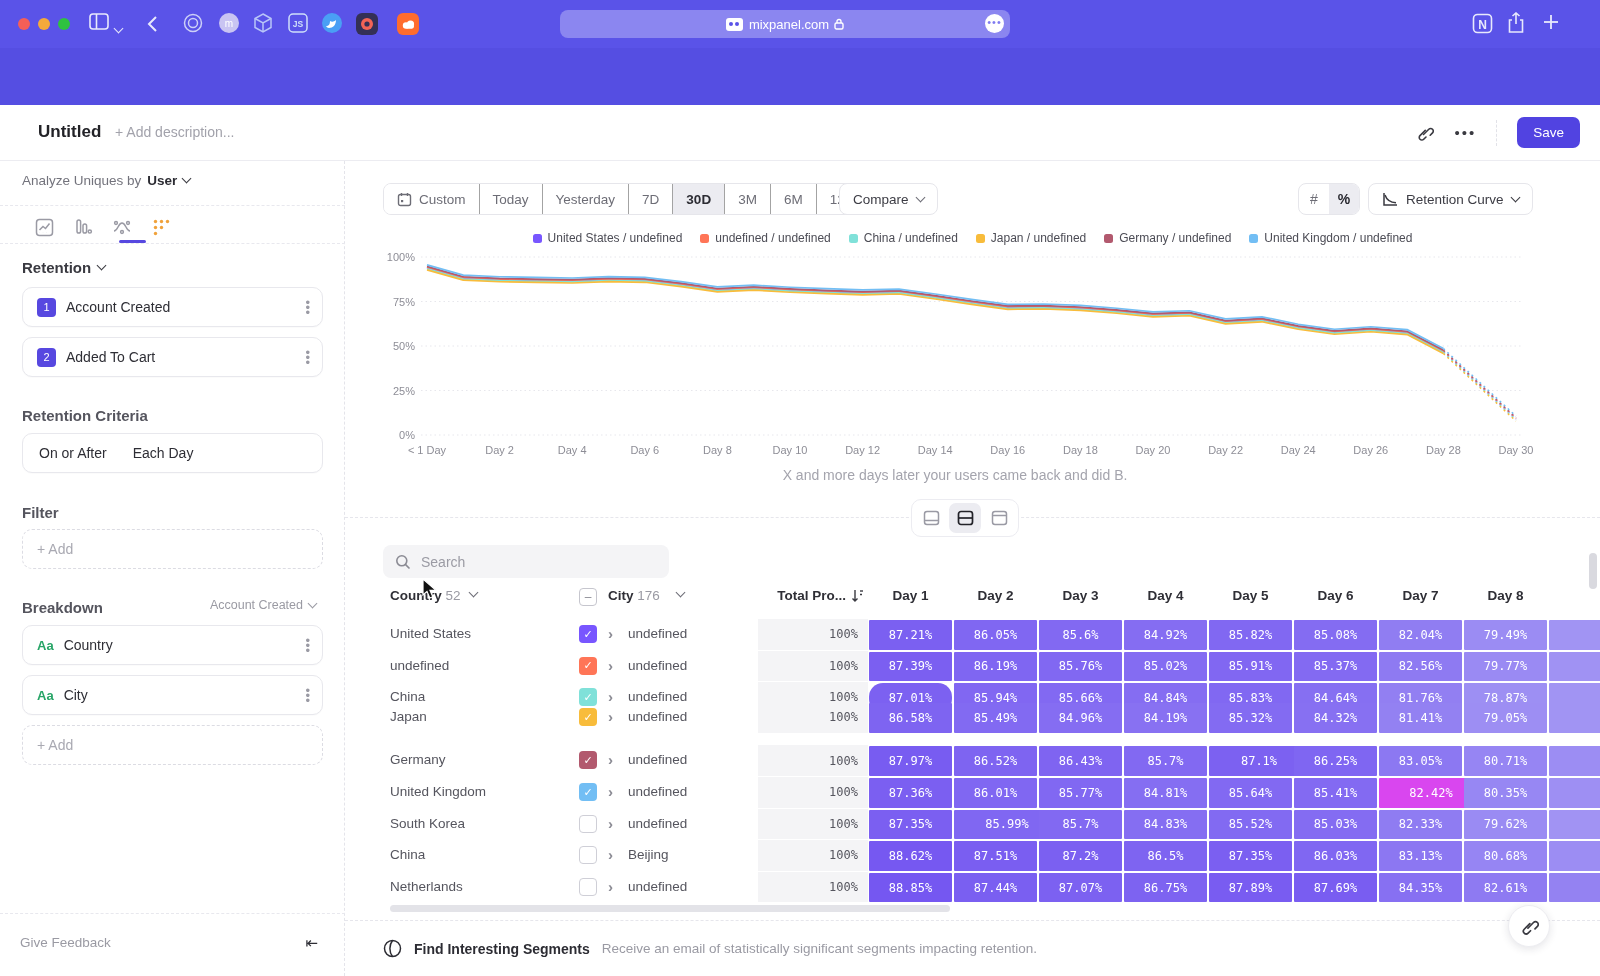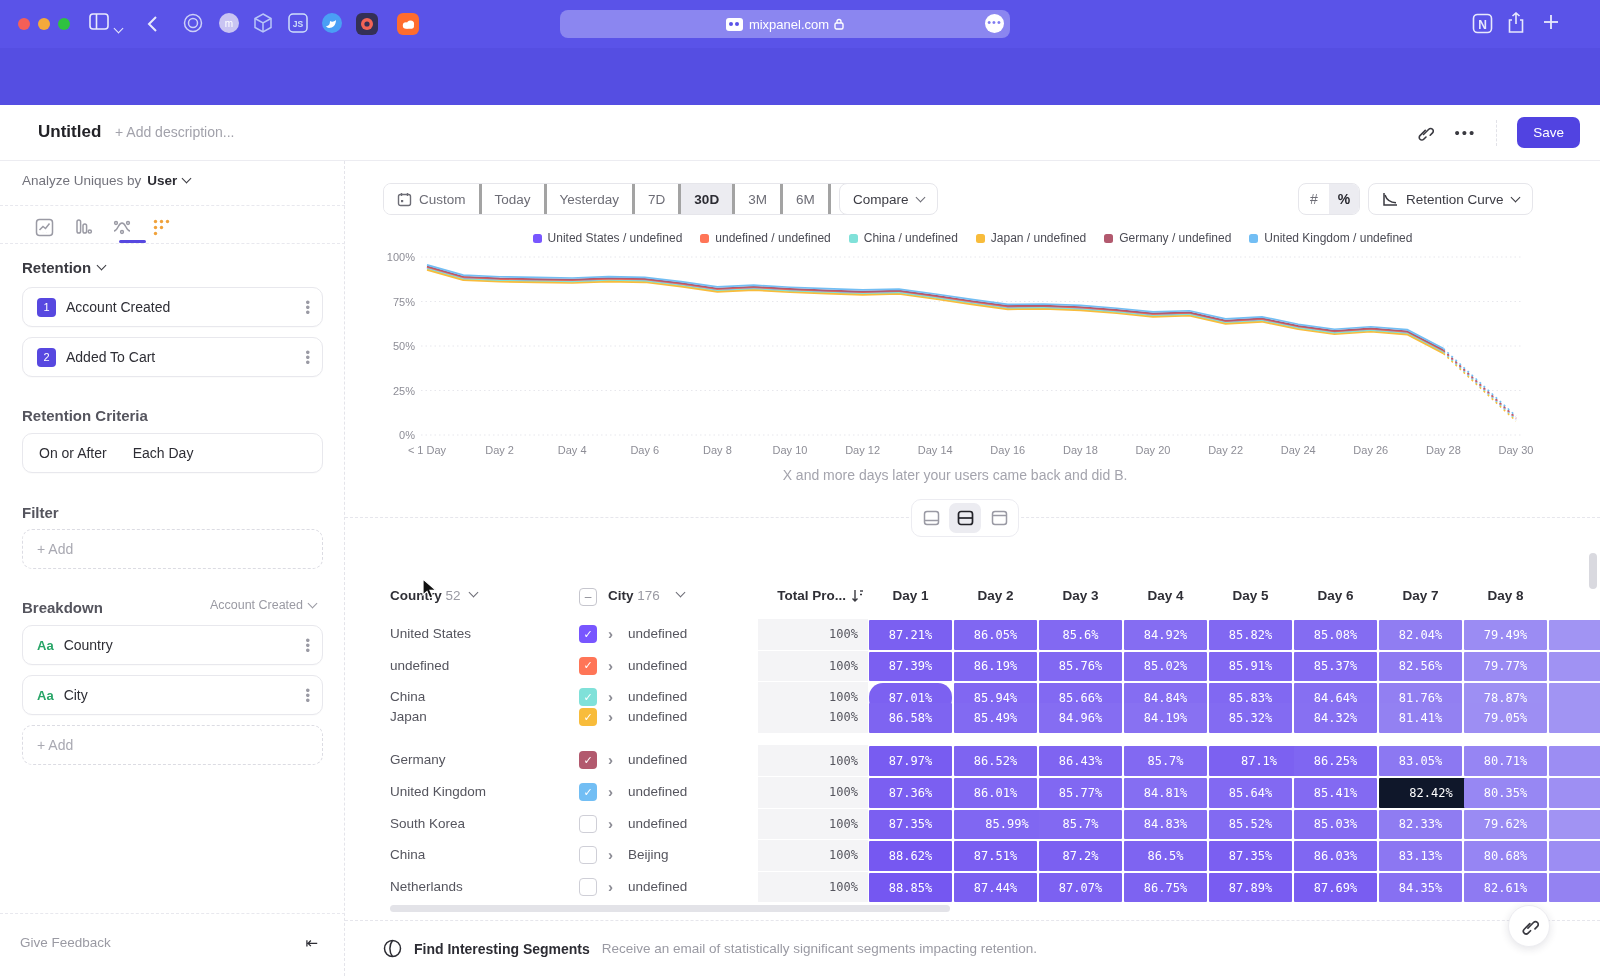--- a/index.html
+++ b/index.html
@@ -51,21 +51,21 @@
   .kebab{margin-left:auto;margin-right:12px;color:#9a9aa4;font-size:13px;letter-spacing:0;line-height:5px;}
   .dashed-add{position:absolute;left:22px;width:301px;height:40px;border:1px dashed #dcdce3;border-radius:10px;display:flex;align-items:center;color:#a9a9b2;font-size:14px;}
   .dashed-add span{margin-left:14px;}
   .sb-label{position:absolute;left:22px;font-size:15px;color:#55555e;font-weight:bold;}
   .sb-bottom-div{position:absolute;left:0;bottom:62px;width:345px;border-top:1px dashed #e8e8ee;}
   .give-fb{position:absolute;left:20px;bottom:26px;font-size:13.5px;color:#9a9aa3;}
   .collapse{position:absolute;right:26px;bottom:24px;font-size:15px;color:#2e2e35;}
   
   .main{position:absolute;left:345px;top:161px;width:1255px;height:815px;overflow:hidden;background:#fff;}
   .seg{position:absolute;left:38px;top:22px;height:32px;display:flex;border:1px solid #e6e6eb;border-radius:8px;overflow:hidden;}
-  .seg-item{display:flex;align-items:center;gap:7px;padding:0 13px;font-size:13.5px;color:#6d6d76;border-right:3px solid #a3a3a3;cursor:pointer;background:#fff;}
+  .seg-item{display:flex;align-items:center;gap:7px;padding:0 13px;font-size:13.5px;color:#6d6d76;border-right:1px solid #a3a3a3;cursor:pointer;background:#fff;}
   .seg-item:last-child{border-right:none;}
   .seg-item.active{background:#ececf1;color:#2c2c33;font-weight:bold;}
   .btn{display:flex;align-items:center;gap:8px;border:1px solid #e6e6eb;border-radius:8px;background:#fff;font-size:13.5px;color:#3c3c44;padding:0 13px;height:32px;cursor:pointer;}
   .compare-btn{position:absolute;left:494px;top:22px;}
   .hash-toggle{position:absolute;left:953px;top:22px;height:32px;display:flex;border:1px solid #e6e6eb;border-radius:8px;overflow:hidden;}
   .hash-toggle div{width:30px;display:flex;align-items:center;justify-content:center;font-size:14px;color:#6d6d76;}
   .hash-toggle .active{background:#ececf1;color:#27272e;font-weight:bold;}
   .ctype-btn{position:absolute;left:1023px;top:22px;}
   .legend{position:absolute;left:0;top:70px;width:1255px;display:flex;justify-content:center;gap:18px;}
   .lg-item{display:flex;align-items:center;gap:6px;font-size:12px;color:#4c4c55;}
@@ -527,20 +527,27 @@
           </svg>
       </span>
       <span class="vt">
         <svg width="17" height="16" viewBox="0 0 17 16" fill="none" stroke="currentColor" stroke-width="1.5">
             <rect x="1.5" y="1.5" width="14" height="13" rx="2.5"></rect>
             <line x1="1.5" y1="5.5" x2="15.5" y2="5.5"></line>
           </svg>
       </span>
     </div>
 
+    <div class="tbl-search">
+      <svg width="16" height="16" viewBox="0 0 16 16" fill="none" stroke="#8b8b94" stroke-width="1.6">
+          <circle cx="6.8" cy="6.8" r="5"></circle>
+          <line x1="10.6" y1="10.6" x2="14.5" y2="14.5"></line>
+        </svg>
+      <span>Search</span>
+    </div>
 
     <div class="thead">
       <span class="abs" style="left:45px;font-weight:bold">
         <span>Country</span>
         <span class="th-sub">52</span>
       </span>
       <span class="abs chev" style="left:125px;top:5px;color:#6d6d76"></span>
       <span class="abs" style="left:234px;top:0;width:18px;height:18px;border:1.5px solid #c6c6cе;border:1.5px solid #c6c6ce;border-radius:4px;color:#8b8b94;display:flex;align-items:center;justify-content:center;font-size:12px">–</span>
       <span class="abs" style="left:263px;font-weight:bold">
         <span>City</span>
@@ -644,21 +651,21 @@
           <span class="c-check" style="background: rgb(114, 190, 244);">✓</span>
           <span class="c-exp">›</span>
           <span class="c-city">undefined</span>
           <span class="c-total">100%</span>
           <span class="c-day" style="left: 524px; width: 83px; background: rgb(123, 95, 241);">87.36%</span>
           <span class="c-day" style="left: 609px; width: 83px; background: rgb(128, 103, 242);">86.01%</span>
           <span class="c-day" style="left: 694px; width: 83px; background: rgb(129, 104, 242);">85.77%</span>
           <span class="c-day" style="left: 779px; width: 83px; background: rgb(133, 110, 242);">84.81%</span>
           <span class="c-day" style="left: 864px; width: 83px; background: rgb(130, 105, 242);">85.64%</span>
           <span class="c-day" style="left: 949px; width: 83px; background: rgb(131, 106, 242);">85.41%</span>
-          <span class="c-day" style="left: 1034px; width: 104px; background: #0f172a;">82.42%</span>
+          <span class="c-day" style="left: 1034px; width: 104px; background: #d946ef;">82.42%</span>
           <span class="c-day" style="left: 1119px; width: 83px; background: rgb(151, 135, 243);">80.35%</span>
           <span class="c-day" style="left: 1204px; width: 60px; background: rgb(158, 143, 243);"></span>
         </div>
         <div class="trow" style="top: 189.6px;">
           <span class="c-country">South Korea</span>
           <span class="c-check empty"></span>
           <span class="c-exp">›</span>
           <span class="c-city">undefined</span>
           <span class="c-total">100%</span>
           <span class="c-day" style="left: 524px; width: 83px; background: rgb(123, 95, 241);">87.35%</span>

